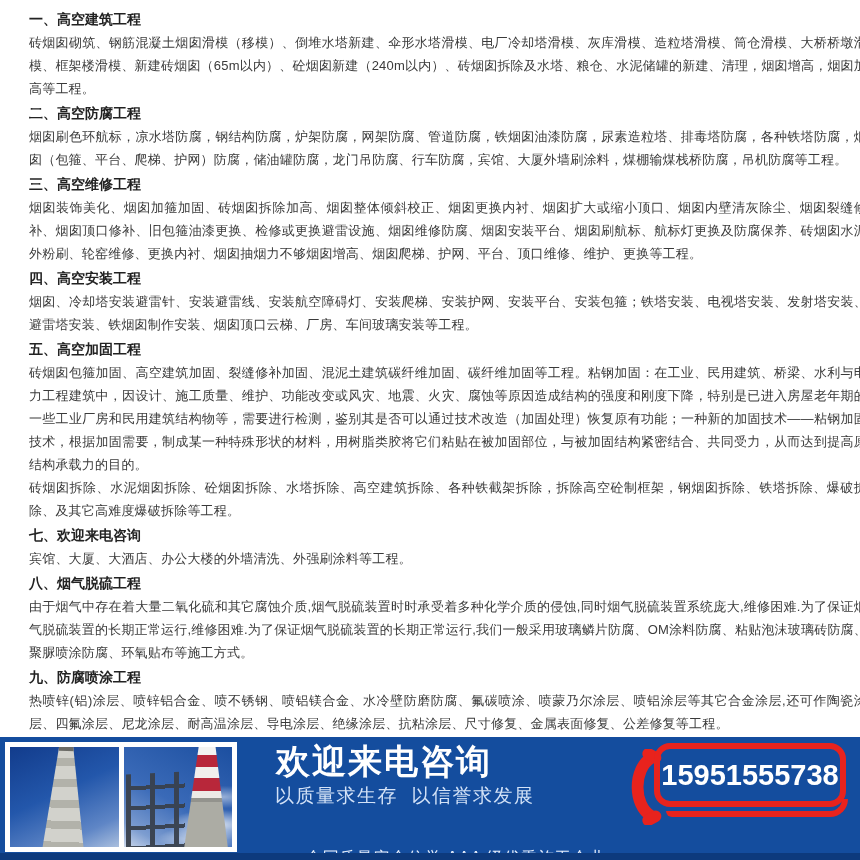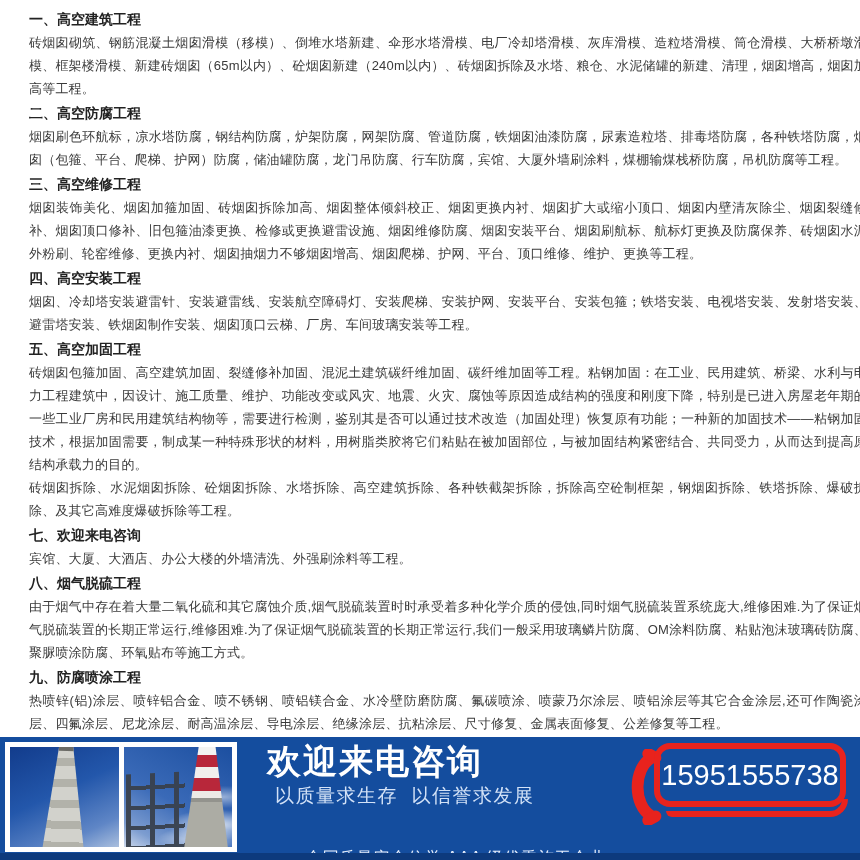--- a/index.html
+++ b/index.html
@@ -28,36 +28,36 @@
      radial-gradient(50px 16px at 92% 50%,rgba(255,255,255,.5),rgba(255,255,255,0) 70%),
      linear-gradient(210deg,#1c4fa0 0%,#3a6ab8 55%,#7d9dd0 85%,#cdd9ec 100%);}
   .lattice{position:absolute;left:2%;bottom:-2%;width:54%;height:76%;opacity:.95;transform:skewY(-3deg);
      background:repeating-linear-gradient(90deg,#39414d 0 5px,transparent 5px 24px),
                 repeating-linear-gradient(0deg,#39414d 0 4px,transparent 4px 20px);}
   .chimney-b{position:absolute;right:-3%;top:-2%;width:54%;height:106%;
      clip-path:polygon(38% 0,66% 0,88% 100%,12% 100%);
      background:linear-gradient(180deg,#f3f3f1 0 9%,#b8273a 9% 21%,#f1efec 21% 31%,
                 #b8273a 31% 43%,#eceae6 43% 50%,#93938d 50% 54%,#acaca4 54% 100%);}
   
-  .banner-title{position:absolute;left:267px;top:2px;font-size:34px;font-weight:bold;color:#ffffff;
+  .banner-title{position:absolute;left:276px;top:2px;font-size:34px;font-weight:bold;color:#ffffff;
                 letter-spacing:2px;white-space:pre;}
   .banner-subtitle{position:absolute;left:275px;top:46px;font-size:19px;color:#d3e2f7;
                    letter-spacing:1.5px;white-space:pre;}
   .credentials{position:absolute;left:273px;top:93px;font-size:16px;color:#e6eefb;
                letter-spacing:1px;white-space:pre;}
   .credentials span{margin-right:56px;}
   
   .phone-unit{position:absolute;left:620px;top:4px;width:236px;height:92px;}
   .handset{position:absolute;left:2px;top:8px;width:42px;height:76px;}
   .handset .stroke{stroke:#e8231d;fill:none;}
   .handset .blob{fill:#e8231d;}
   .phone-box{position:absolute;left:34px;top:2px;width:192px;height:64px;box-sizing:border-box;
              border:6px solid #e8231d;border-radius:16px;display:flex;align-items:center;
              justify-content:center;}
-  .phone-number{font-size:29px;font-weight:normal;color:#ffffff;letter-spacing:0;}
+  .phone-number{font-size:29px;font-weight:bold;color:#ffffff;letter-spacing:0;}
   .swoosh{position:absolute;left:46px;top:58px;width:182px;height:18px;box-sizing:border-box;
           border-bottom:6px solid #e8231d;border-right:6px solid #e8231d;
           border-bottom-right-radius:18px;border-bottom-left-radius:6px;}
 </style>
 </head>
 <body>
 
 <div class="page">
 
   <main class="content" id="sections">

